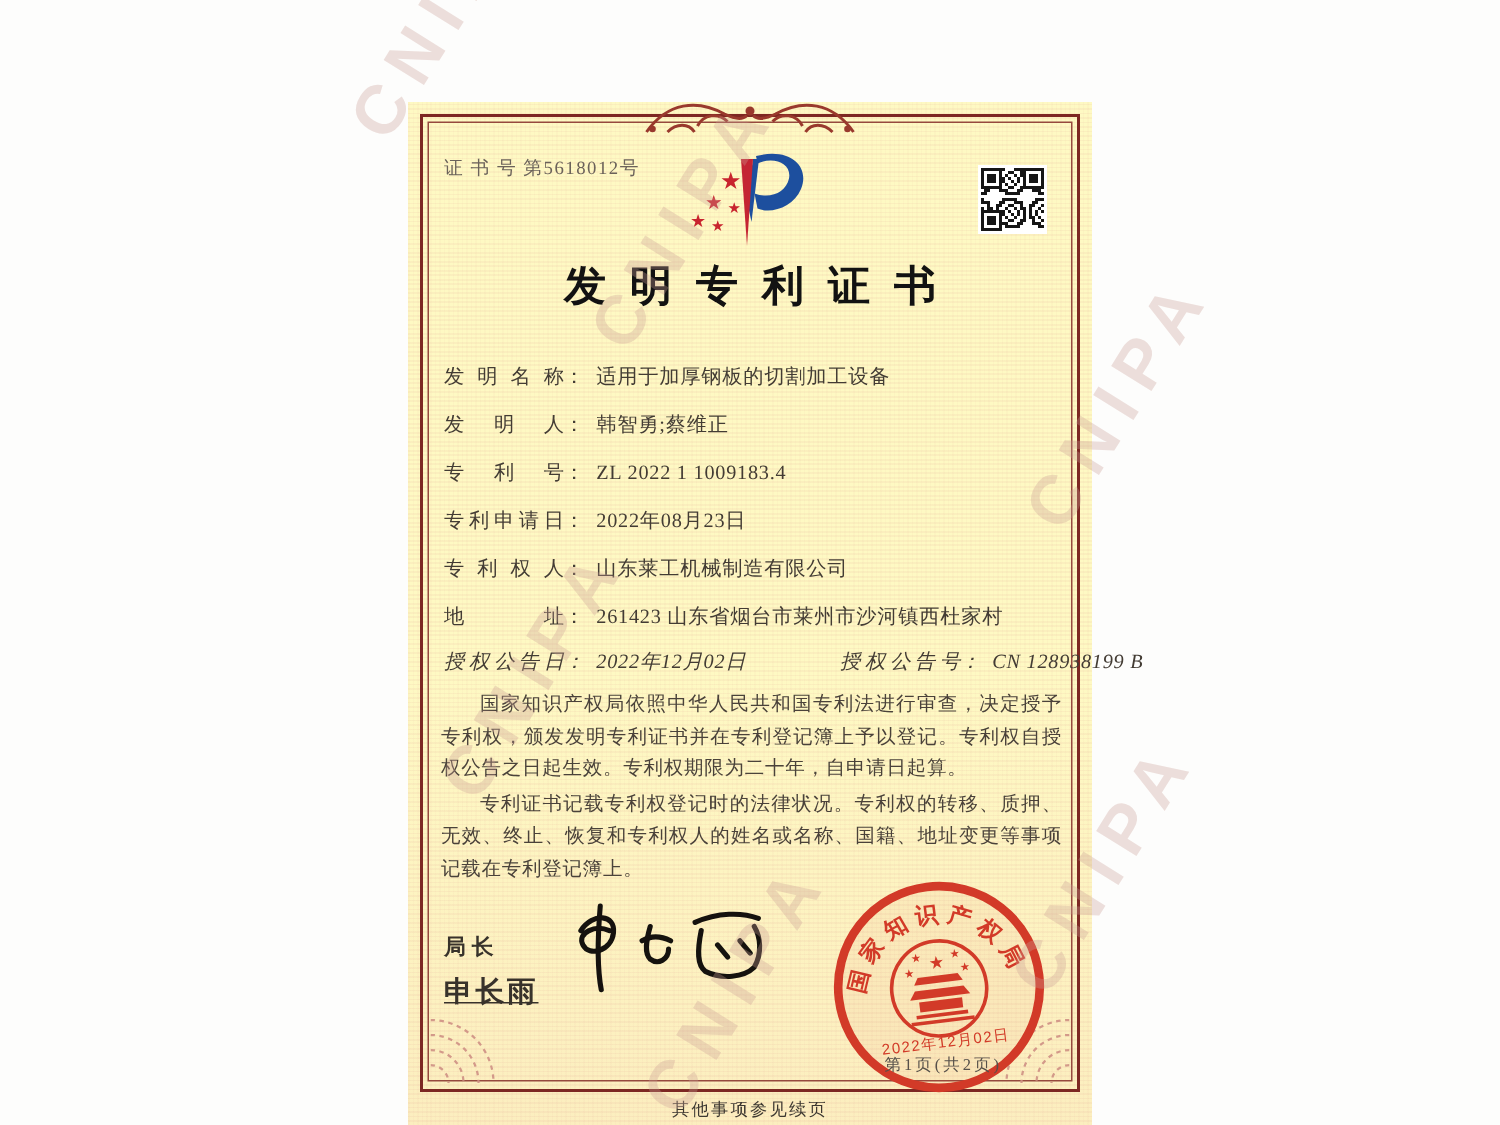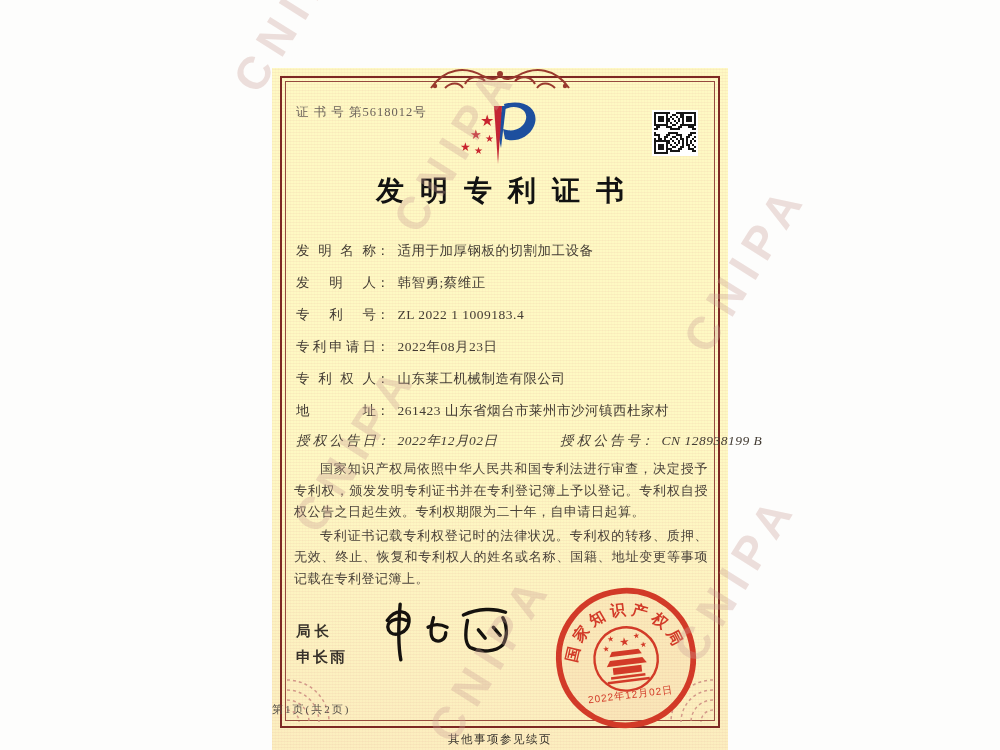--- a/index.html
+++ b/index.html
@@ -63,24 +63,24 @@
   .fcol2{position:absolute;left:264px;top:0;}
   
   .paras{
     position:absolute;left:22px;right:20px;top:390px;
     font-size:13px;line-height:21.5px;color:#4a423a;
     text-align:justify;letter-spacing:0.5px;
   }
   .paras p{margin:0 0 2px 0;text-indent:2em;}
   
   .sig-title{position:absolute;left:24px;top:554px;font-size:14.5px;letter-spacing:4px;color:#38322b;font-weight:bold;}
-  .sig-name{position:absolute;left:24px;top:580px;font-size:15px;letter-spacing:2px;color:#38322b;font-weight:bold;}
+  .sig-name{position:absolute;left:24px;top:580px;font-size:19px;letter-spacing:2px;color:#38322b;font-weight:bold;text-decoration:underline;}
   .signature{position:absolute;left:96px;top:532px;}
   .seal{position:absolute;left:282px;top:518px;transform:rotate(-7deg);}
-  .page-info{position:absolute;left:0;right:60px;top:634px;text-align:left;font-size:11px;letter-spacing:2px;color:#56504a;}
+  .page-info{position:absolute;left:0;right:60px;top:634px;text-align:right;font-size:11px;letter-spacing:2px;color:#56504a;}
   .footer-note{position:absolute;left:0;right:0;top:664px;text-align:center;font-size:11.5px;letter-spacing:1.5px;color:#3d3831;}
 </style>
 </head>
 <body>
 
 <div class="page">
 
   <div class="wm" style="left:200px;top:-20px;">CNIPA</div>
   <div class="wm" style="left:360px;top:120px;">CNIPA</div>
   <div class="wm" style="left:650px;top:240px;">CNIPA</div>

